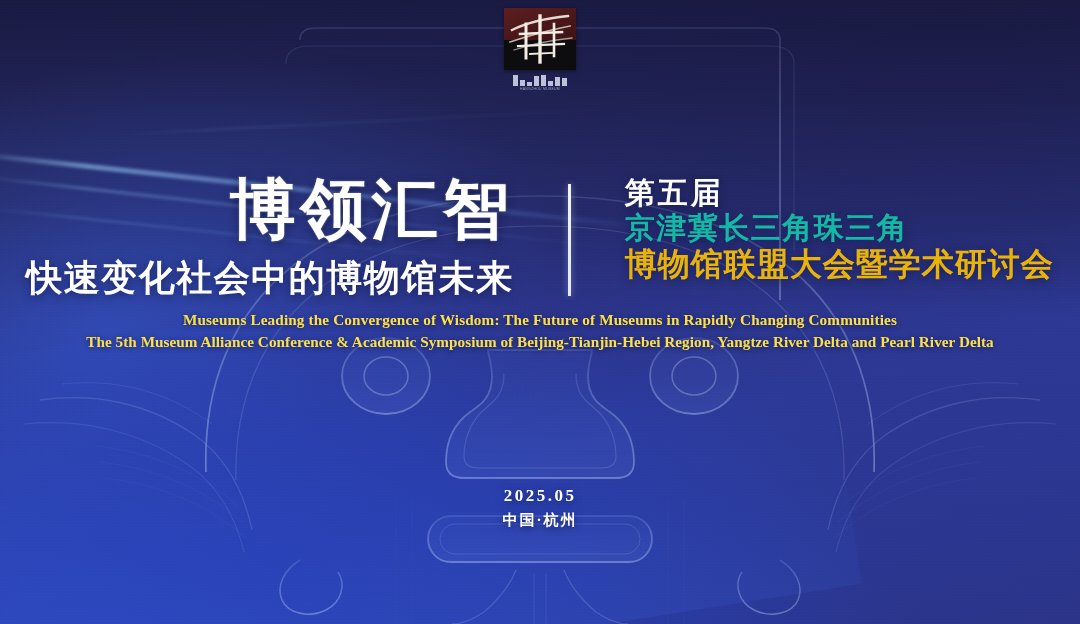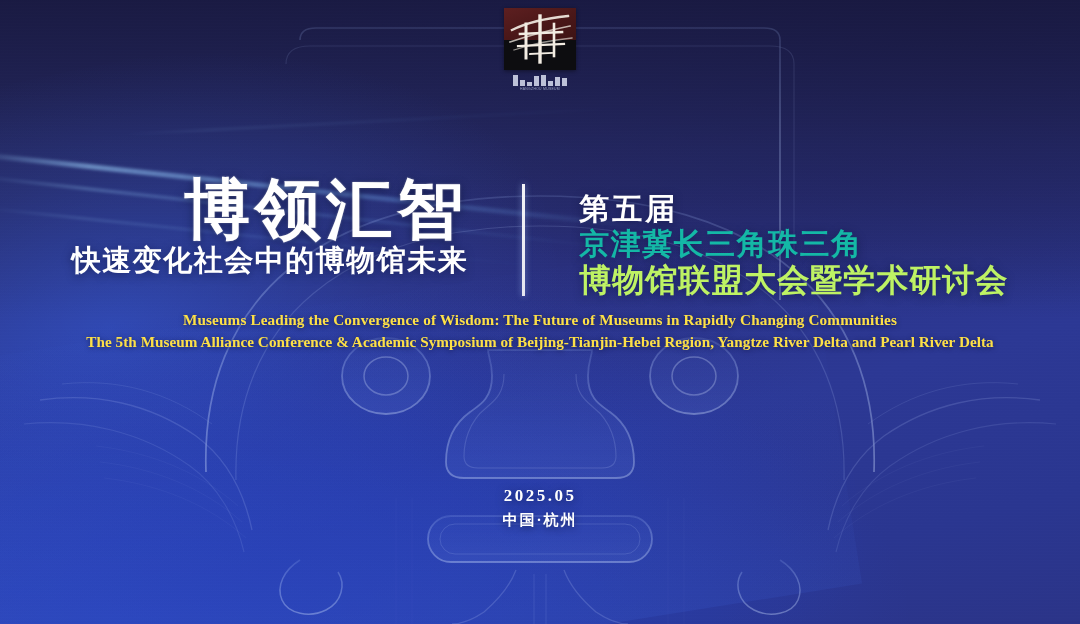--- a/index.html
+++ b/index.html
@@ -131,22 +131,22 @@
   .hl-main {
     font-size: 66px;
     line-height: 1.04;
     font-weight: 700;
     color: #ffffff;
     letter-spacing: 5px;
     text-shadow: 0 2px 10px rgba(10,14,50,0.55), 0 0 2px rgba(255,255,255,0.5);
     white-space: nowrap;
   }
   .hl-sub {
-    margin-top: 0;
-    font-size: 29px;
+    margin-top: 14px;
+    font-size: 36px;
     line-height: 1.1;
     font-weight: 700;
     color: #ffffff;
     letter-spacing: 1.5px;
     text-shadow: 0 2px 8px rgba(10,14,50,0.5);
     white-space: nowrap;
   }
   .divider {
     width: 3px;
     height: 112px;
@@ -160,36 +160,35 @@
     text-align: left;
   }
   .hl-r1 {
     font-size: 30px;
     line-height: 1.14;
     font-weight: 700;
     color: #ffffff;
     letter-spacing: 3px;
     text-shadow: 0 2px 8px rgba(10,14,50,0.5);
     white-space: nowrap;
-    margin-top: 16px;
   }
   .hl-r2 {
     font-size: 30px;
     line-height: 1.18;
     font-weight: 700;
     color: #14b8a6;
     letter-spacing: 1.5px;
     text-shadow: 0 2px 8px rgba(10,14,50,0.5);
     white-space: nowrap;
   }
   .hl-r3 {
     font-size: 32px;
     line-height: 1.18;
     font-weight: 700;
-    color: #bef264;
+    color: #eab308;
     letter-spacing: 1px;
     text-shadow: 0 2px 8px rgba(10,14,50,0.5);
     white-space: nowrap;
   }
 
   
   .eng {
     position: absolute;
     left: 0; right: 0;
     text-align: center;

